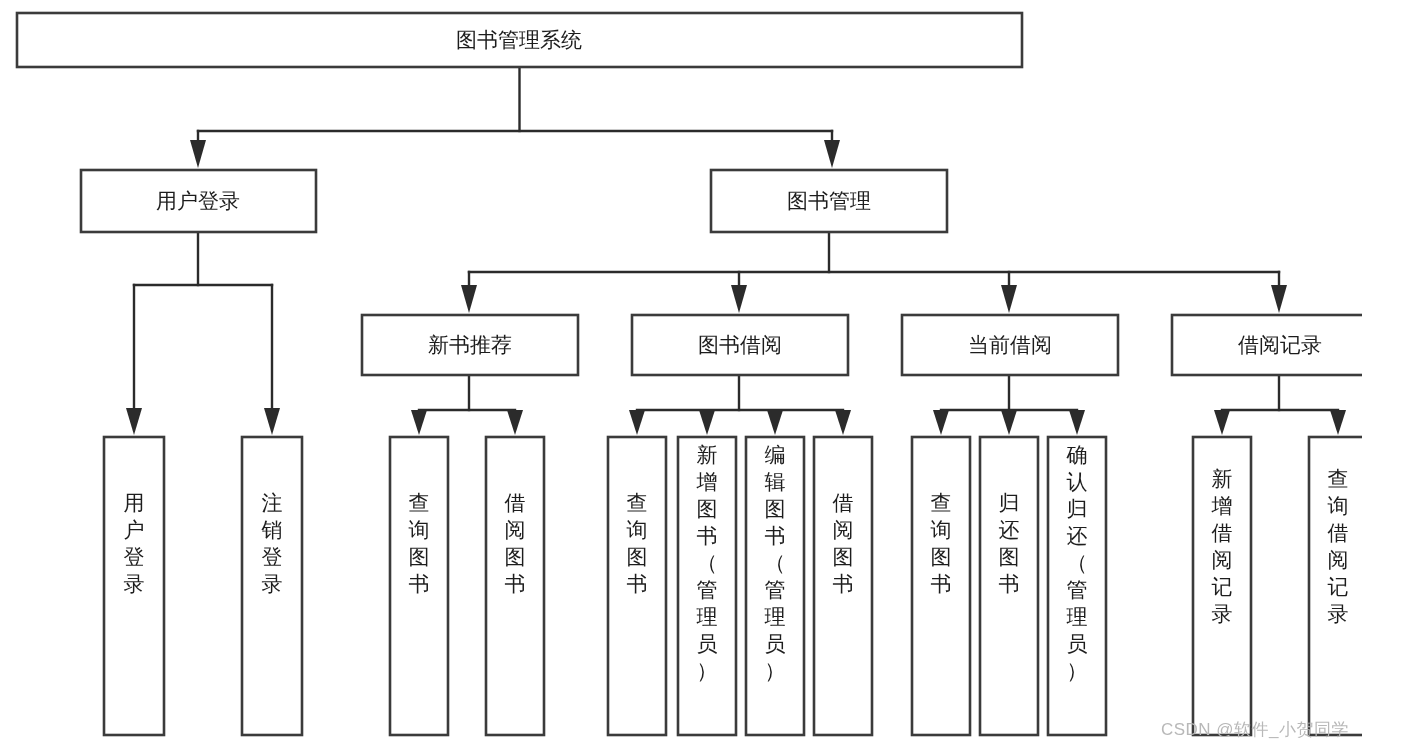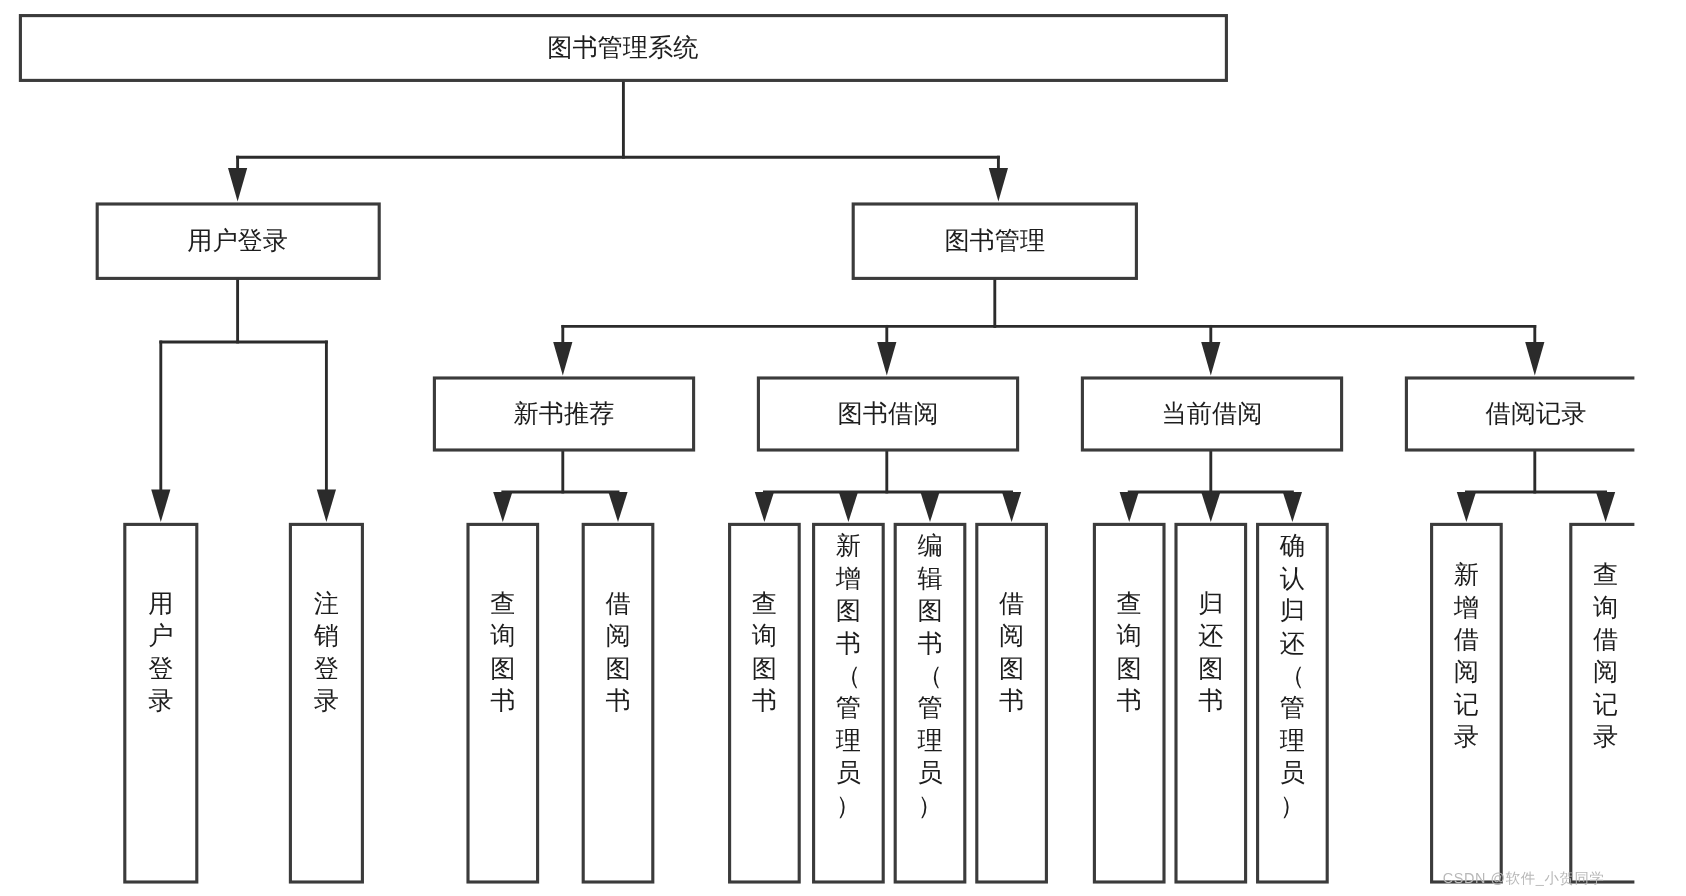--- a/index.html
+++ b/index.html
@@ -48,24 +48,24 @@
     dominant-baseline: middle;
   }
   .node-label-vertical {
     fill: #1d1d1d;
     font-family: "Liberation Sans", "DejaVu Sans", sans-serif;
     font-size: 21px;
     text-anchor: middle;
   }
   .watermark-text {
     position: absolute;
-    right: 25px;
+    right: 13px;
     bottom: 6px;
     color: #b8b8b8;
-    font-size: 12px;
+    font-size: 17px;
     font-family: "Liberation Sans", "DejaVu Sans", sans-serif;
     letter-spacing: 0.5px;
     white-space: nowrap;
     user-select: none;
   }
 </style>
 </head>
 <body>
 
 <div id="diagram-root">

